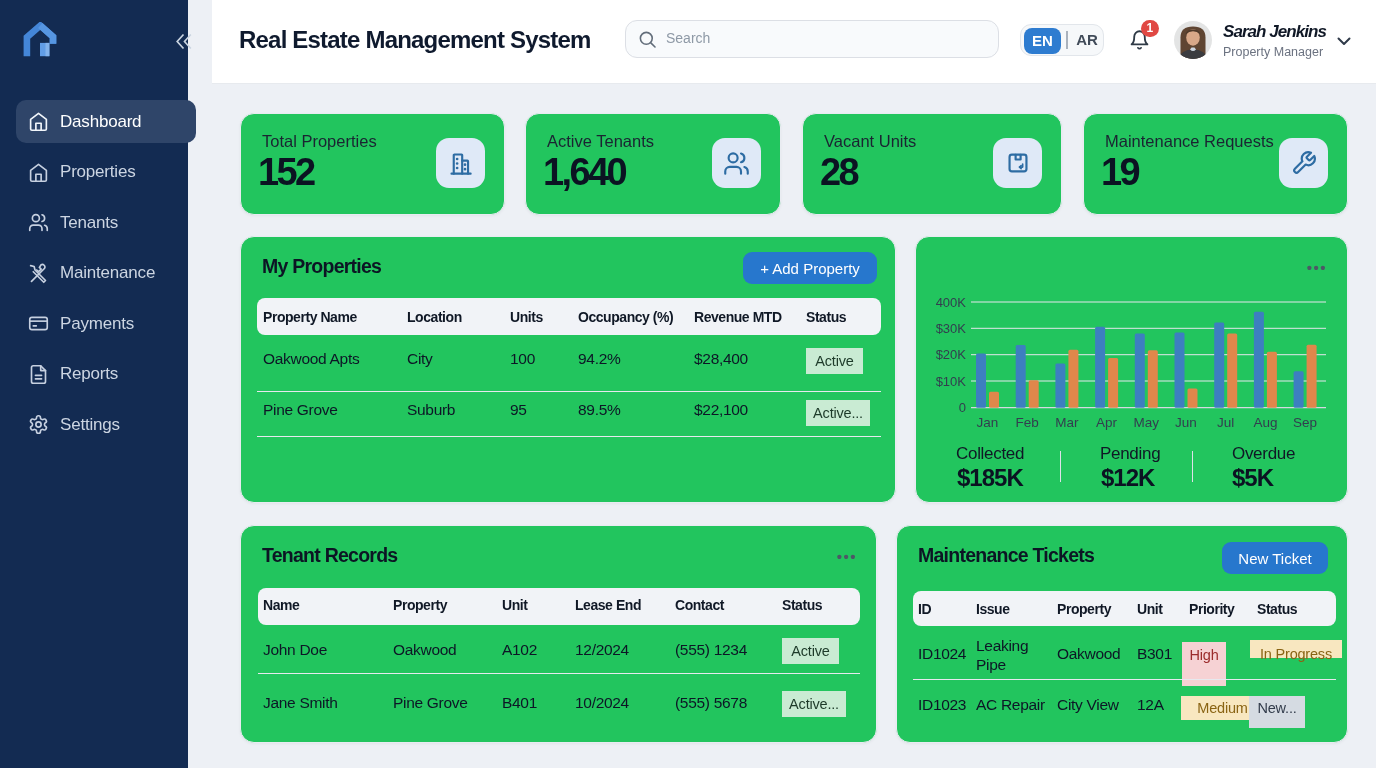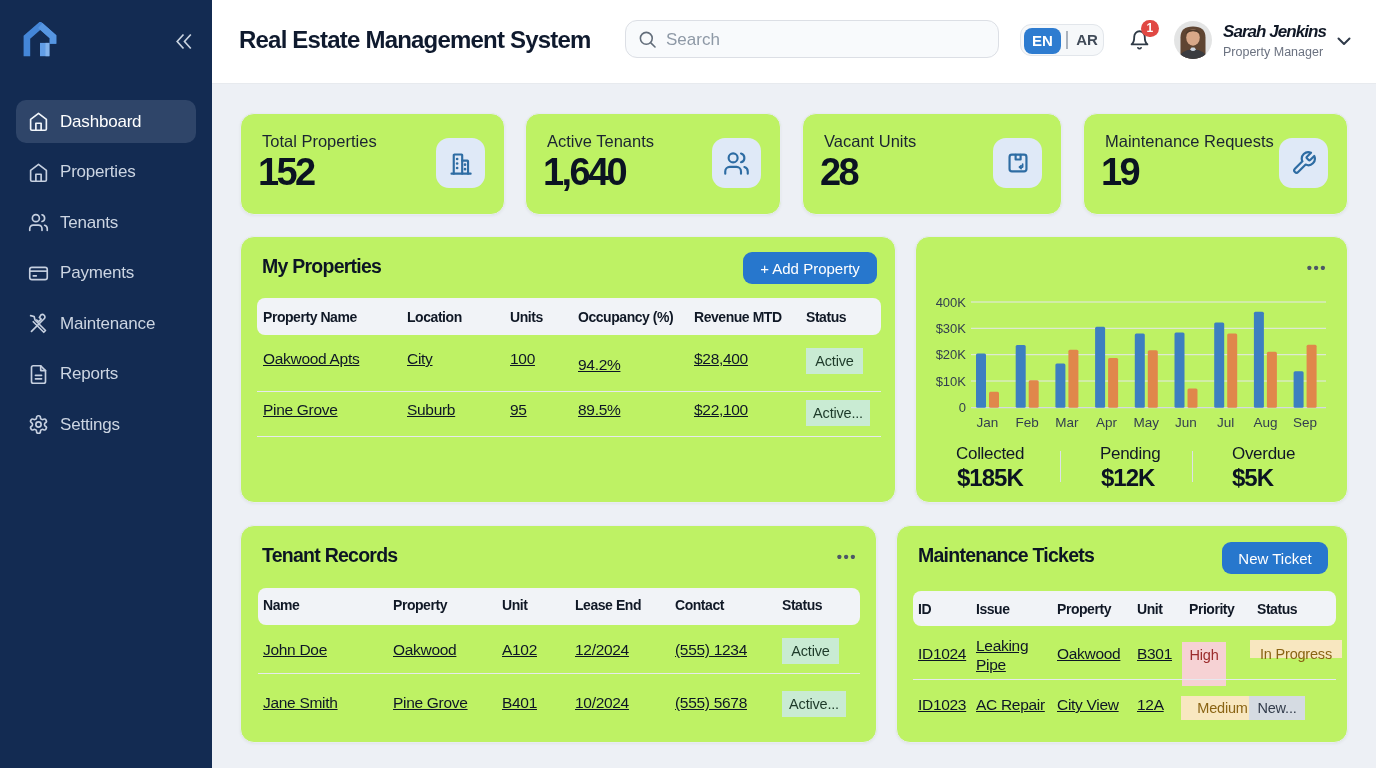--- a/index.html
+++ b/index.html
@@ -1,61 +1,61 @@
 <!DOCTYPE html>
 <html><head>
 <meta charset="utf-8">
 <style>
   * { margin:0; padding:0; box-sizing:border-box; }
   html,body { width:1376px; height:768px; overflow:hidden; }
   body { font-family:"Liberation Sans",sans-serif; background:#edf0f5; position:relative; }
   .abs { position:absolute; }
 
   
-  #sidebar { position:absolute; left:0; top:0; width:212px; height:768px; background:#132b52; }
+  #sidebar { position:absolute; left:0; top:0; width:188px; height:768px; background:#132b52; }
   .nav { position:absolute; left:16px; top:100px; width:180px; }
   .nav-item { position:relative; height:43px; margin-bottom:7.5px; border-radius:10px;
     display:flex; align-items:center; color:#ccd5e2; font-size:17px; letter-spacing:-0.2px; }
   .nav-item.active { background:#2f4569; color:#ffffff; }
   .nav-item svg { margin-left:12px; }
   .nav-item span { margin-left:11px; }
 
   
   #header { position:absolute; left:212px; top:0; width:1164px; height:84px; background:#ffffff;
     border-bottom:1px solid #e7eaee; }
   #title { position:absolute; left:27px; top:26px; font-size:24px; font-weight:bold; color:#0f1a2e; letter-spacing:-0.8px; }
   #search { position:absolute; left:413px; top:20px; width:374px; height:38px; background:#f8fafc;
     border:1px solid #dcdfe5; border-radius:12px; }
-  #search span { position:absolute; left:40px; top:9px; font-size:17px; color:#8e99a6; }
+  #search span { position:absolute; left:40px; top:9px; font-size:14px; color:#8e99a6; }
   #lang { position:absolute; left:808px; top:24px; width:84px; height:32px; background:#f6f8fa; border:1px solid #e2e6eb; border-radius:11px; }
   #lang .en { position:absolute; left:3px; top:2.5px; width:37px; height:26px; background:#2e7cd0; border-radius:8px;
     color:#fff; font-weight:bold; font-size:15px; text-align:center; line-height:26px; }
   #lang .bar { position:absolute; left:45px; top:6px; width:1.5px; height:18px; background:#aab2bd; }
   #lang .ar { position:absolute; left:52px; top:6px; width:28px; font-size:15px; font-weight:bold; color:#414b59; text-align:center; }
   #badge { position:absolute; left:929px; top:19.5px; width:17.5px; height:17.5px; background:#e04843;
     border-radius:50%; color:#fff; font-size:12px; font-weight:bold; text-align:center; line-height:17.5px; }
   #uname { position:absolute; left:1011px; top:22px; font-size:17px; font-weight:bold; color:#101826; letter-spacing:-0.95px;font-style:italic; }
   #urole { position:absolute; left:1011px; top:45px; font-size:12.5px; color:#6b7280; }
 
   
-  .card { position:absolute; background:#bef264; border:1px solid #e8ecf1; border-radius:14px;
+  .card { position:absolute; background:#22c55e; border:1px solid #e8ecf1; border-radius:14px;
     box-shadow:0 1px 3px rgba(16,24,40,.05); }
   .ctitle { position:absolute; font-size:19.5px; font-weight:bold; color:#0c1524; letter-spacing:-0.75px; }
   .dots { position:absolute; color:#4d5866; font-size:15px; font-weight:bold; letter-spacing:1.5px; }
 
   
   .stat .label { position:absolute; left:21px; top:18px; font-size:16.5px; color:#1b2432; }
   .stat .value { position:absolute; left:17px; top:36.5px; font-size:38px; font-weight:bold; color:#0b1322; letter-spacing:-2.6px; }
   .stat .iconbox { position:absolute; top:24px; width:49px; height:50px; background:#dfe9f7; border-radius:13px;
     display:flex; align-items:center; justify-content:center; }
 
   
   .thead { position:absolute; background:#f1f3f7; border-radius:8px; }
   .th { position:absolute; font-size:14px; font-weight:bold; color:#101826; letter-spacing:-0.45px; }
-  .td { position:absolute; font-size:15.5px; color:#0d1626; letter-spacing:-0.3px;text-decoration:underline; }
+  .td { position:absolute; font-size:15.5px; color:#0d1626; letter-spacing:-0.3px; }
   .divline { position:absolute; height:1px; background:#e6e9ee; }
   .badge { position:absolute; border-radius:0; font-size:14.5px; text-align:center; letter-spacing:-0.2px; }
   .b-green { background:#c9ebd3; color:#1d3a29; }
   .b-red { background:#f6d2d4; color:#9b2c2c; }
   .b-yellow { background:#f8e7c0; color:#8a6414; }
   .b-gray { background:#d5dbe2; color:#323c4b; }
   .btn { position:absolute; background:#2777cd; color:#ffffff; border-radius:9px; font-size:15px;
     display:flex; align-items:center; justify-content:center; }
 </style>
 </head>
@@ -90,32 +90,32 @@
       <svg width="21" height="21" viewBox="0 0 24 24" fill="none" stroke="#c6d0e0" stroke-width="1.9" stroke-linecap="round" stroke-linejoin="round">
           <path d="M16 21v-2a4 4 0 0 0-4-4H6a4 4 0 0 0-4 4v2"></path>
           <circle cx="9" cy="7" r="4"></circle>
           <path d="M22 21v-2a4 4 0 0 0-3-3.87"></path>
           <path d="M16 3.13a4 4 0 0 1 0 7.75"></path>
         </svg>
       <span>Tenants</span>
     </div>
     <div class="nav-item">
       <svg width="21" height="21" viewBox="0 0 24 24" fill="none" stroke="#c6d0e0" stroke-width="1.9" stroke-linecap="round" stroke-linejoin="round">
+          <path d="M4 21 19 6a3 3 0 0 0-4-4l-2 3 2 2-3 3-2-2"></path>
+          <path d="M3 3l4 1 1 4 12 12-2 2L6 10"></path>
+        </svg>
+      <span>Maintenance</span>
+    </div>
+    <div class="nav-item">
+      <svg width="21" height="21" viewBox="0 0 24 24" fill="none" stroke="#c6d0e0" stroke-width="1.9" stroke-linecap="round" stroke-linejoin="round">
           <rect x="2" y="5" width="20" height="14" rx="2.5"></rect>
           <path d="M2.3 9.3h19.4" stroke-linecap="butt"></path>
           <path d="M6 14.8h3.5"></path>
         </svg>
       <span>Payments</span>
-    </div>
-    <div class="nav-item">
-      <svg width="21" height="21" viewBox="0 0 24 24" fill="none" stroke="#c6d0e0" stroke-width="1.9" stroke-linecap="round" stroke-linejoin="round">
-          <path d="M4 21 19 6a3 3 0 0 0-4-4l-2 3 2 2-3 3-2-2"></path>
-          <path d="M3 3l4 1 1 4 12 12-2 2L6 10"></path>
-        </svg>
-      <span>Maintenance</span>
     </div>
     <div class="nav-item">
       <svg width="21" height="21" viewBox="0 0 24 24" fill="none" stroke="#c6d0e0" stroke-width="1.9" stroke-linecap="round" stroke-linejoin="round">
           <path d="M14.5 2H6a2 2 0 0 0-2 2v16a2 2 0 0 0 2 2h12a2 2 0 0 0 2-2V7.5z"></path>
           <path d="M14.5 2v5.5H20"></path>
           <path d="M8.5 13h7M8.5 17h7"></path>
         </svg>
       <span>Reports</span>
     </div>
     <div class="nav-item">
@@ -222,21 +222,21 @@
   <div class="th" style="left:22px;top:72px">Property Name</div>
   <div class="th" style="left:166px;top:72px">Location</div>
   <div class="th" style="left:269px;top:72px">Units</div>
   <div class="th" style="left:337px;top:72px">Occupancy (%)</div>
   <div class="th" style="left:453px;top:72px">Revenue MTD</div>
   <div class="th" style="left:565px;top:72px">Status</div>
 
   <div class="td" style="left:22px;top:113px">Oakwood Apts</div>
   <div class="td" style="left:166px;top:113px">City</div>
   <div class="td" style="left:269px;top:113px">100</div>
-  <div class="td" style="left:337px;top:119px">94.2%</div>
+  <div class="td" style="left:337px;top:113px">94.2%</div>
   <div class="td" style="left:453px;top:113px">$28,400</div>
   <div class="badge b-green" style="left:565px;top:111px;width:57px;height:26px;line-height:26px">Active</div>
   <div class="divline" style="left:16px;top:154px;width:624px"></div>
 
   <div class="td" style="left:22px;top:164px">Pine Grove</div>
   <div class="td" style="left:166px;top:164px">Suburb</div>
   <div class="td" style="left:269px;top:164px">95</div>
   <div class="td" style="left:337px;top:164px">89.5%</div>
   <div class="td" style="left:453px;top:164px">$22,100</div>
   <div class="badge b-green" style="left:565px;top:163px;width:64px;height:26px;line-height:26px">Active...</div>
@@ -348,14 +348,14 @@
   <div class="td" style="left:240px;top:119px">B301</div>
   <div class="badge b-red" style="left:285px;top:116px;width:44px;height:44px;line-height:26px">High</div>
   <div class="badge b-yellow" style="left:353px;top:114px;width:92px;height:18px;line-height:28px">In Progress</div>
   <div class="divline" style="left:16px;top:153px;width:423px"></div>
 
   <div class="td" style="left:21px;top:170px">ID1023</div>
   <div class="td" style="left:79px;top:170px">AC Repair</div>
   <div class="td" style="left:160px;top:170px">City View</div>
   <div class="td" style="left:240px;top:170px">12A</div>
   <div class="badge b-yellow" style="left:284px;top:170px;width:83px;height:24px;line-height:24px">Medium</div>
-  <div class="badge b-gray" style="left:352px;top:170px;width:56px;height:24px;line-height:24px">New...</div>
+  <div class="badge b-gray" style="left:352px;top:170px;width:56px;height:32px;line-height:24px">New...</div>
 </div>
 
 </body></html>

